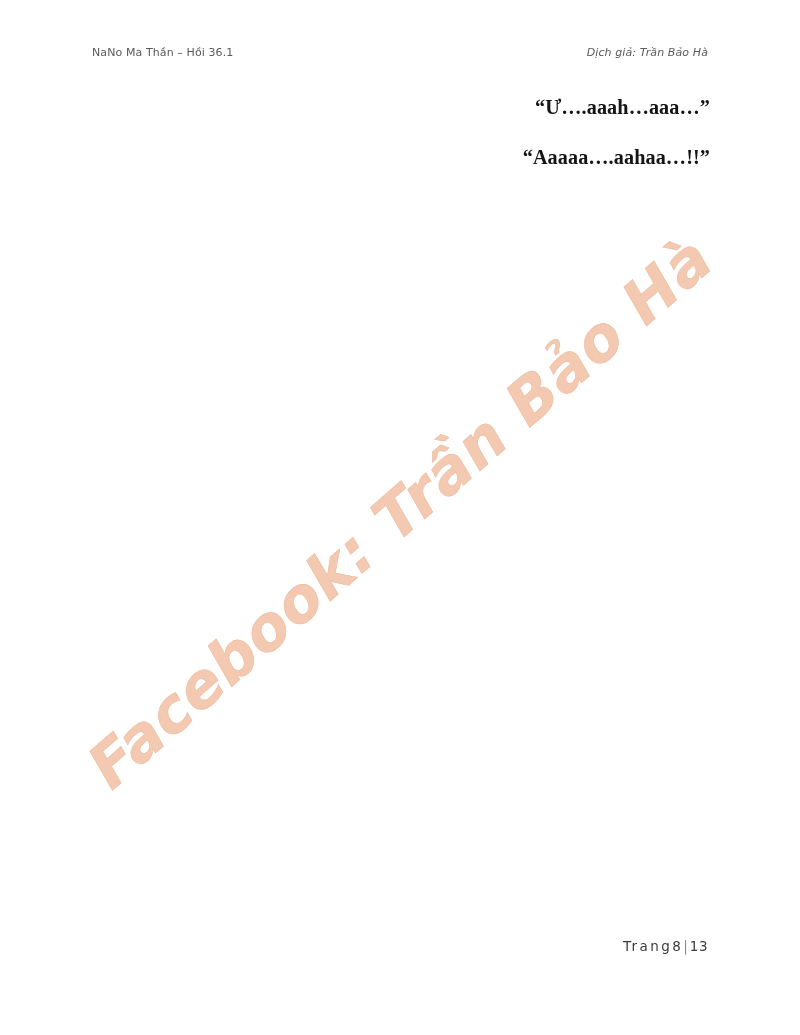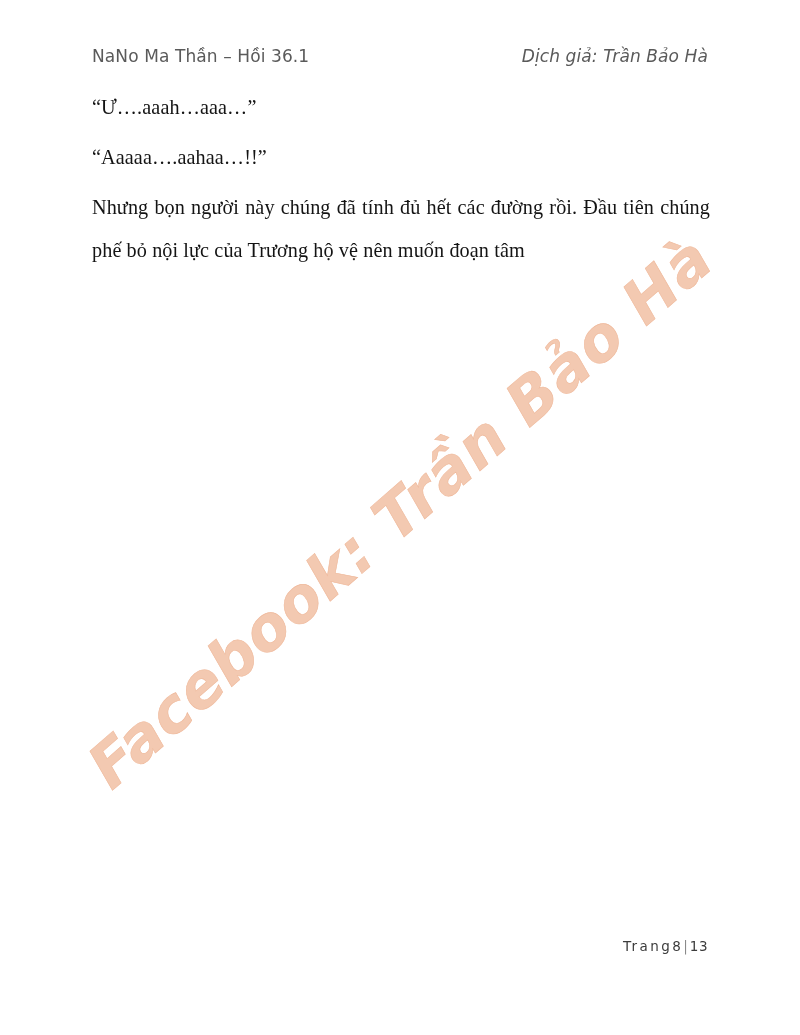--- a/index.html
+++ b/index.html
@@ -57,21 +57,21 @@
   .doc-header {
     position: absolute;
     z-index: 3;
     left: 92px;
     top: 46px;
     width: 616px;
     display: flex;
     justify-content: space-between;
     align-items: flex-end;
     font-family: "DejaVu Sans", sans-serif;
-    font-size: 17px;
+    font-size: 11px;
     color: #5a5a5a;
     letter-spacing: 0.1px;
   }
   .doc-header .right { text-align: right; font-style: italic; }
 
   
   .content {
     position: absolute;
     z-index: 2;
     left: 92px;
@@ -81,21 +81,22 @@
   .para {
     margin: 0 0 7px 0;
     font-size: 20.2px;
     line-height: 43px;
     text-align: justify;
     text-justify: inter-word;
     color: #141414;
     letter-spacing: 0.1px;
   }
   .para.nojust {
-    text-align: left;
+    text-align: right;
+    font-weight: bold;
   }
 
   
   .doc-footer {
     position: absolute;
     z-index: 3;
     left: 92px;
     top: 938px;
     width: 616px;
     text-align: right;
@@ -126,20 +127,19 @@
   </div>
 
   <div class="doc-header">
     <span class="left">NaNo Ma Thần – Hồi 36.1</span>
     <span class="right">Dịch giả: Trần Bảo Hà</span>
   </div>
 
   <div class="content">
     <p class="para nojust">“Ư….aaah…aaa…”</p>
     <p class="para nojust">“Aaaaa….aahaa…!!”</p>
-    <p class="para">Nhưng bọn người này chúng đã tính đủ hết các đường rồi. Đầu tiên chúng phế bỏ nội lực của Trương hộ vệ nên muốn đoạn tâm</p>
   </div>
 
   <div class="doc-footer">
     <span class="trang">Trang</span><span class="pnum">8</span><span class="sep">|</span><span class="pnum">13</span>
   </div>
 
 </div>
 
 </body></html>

